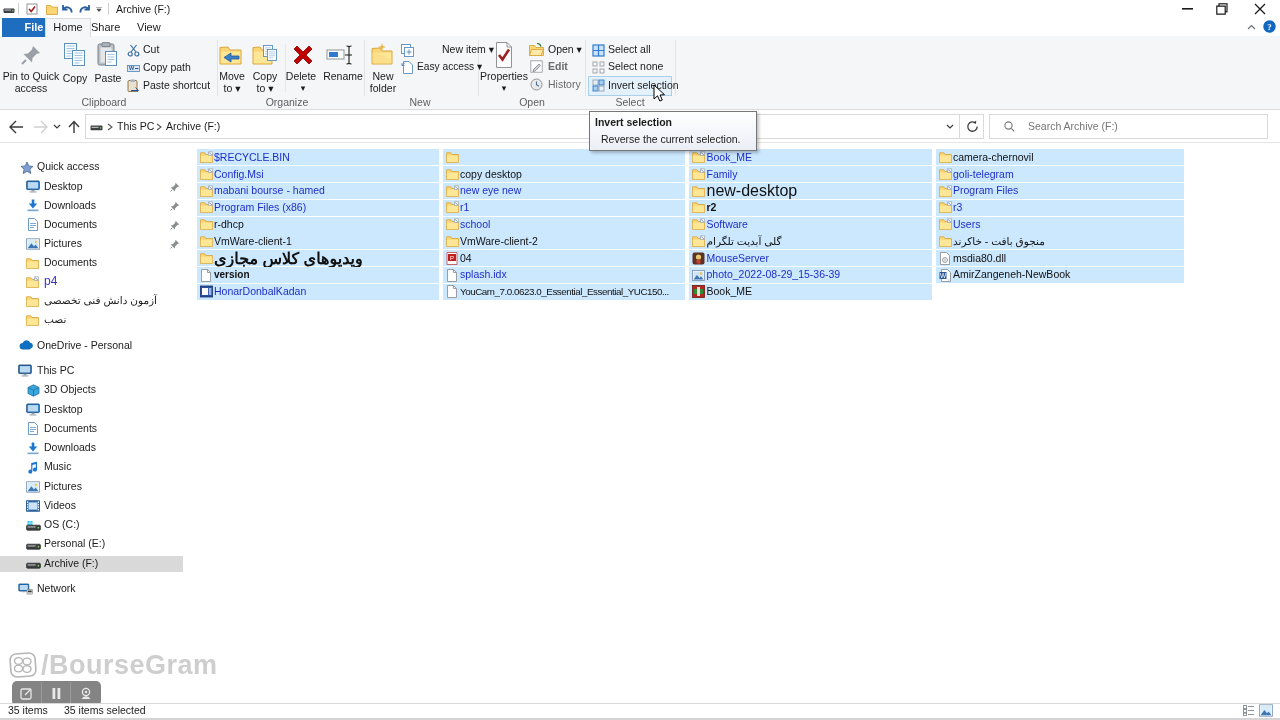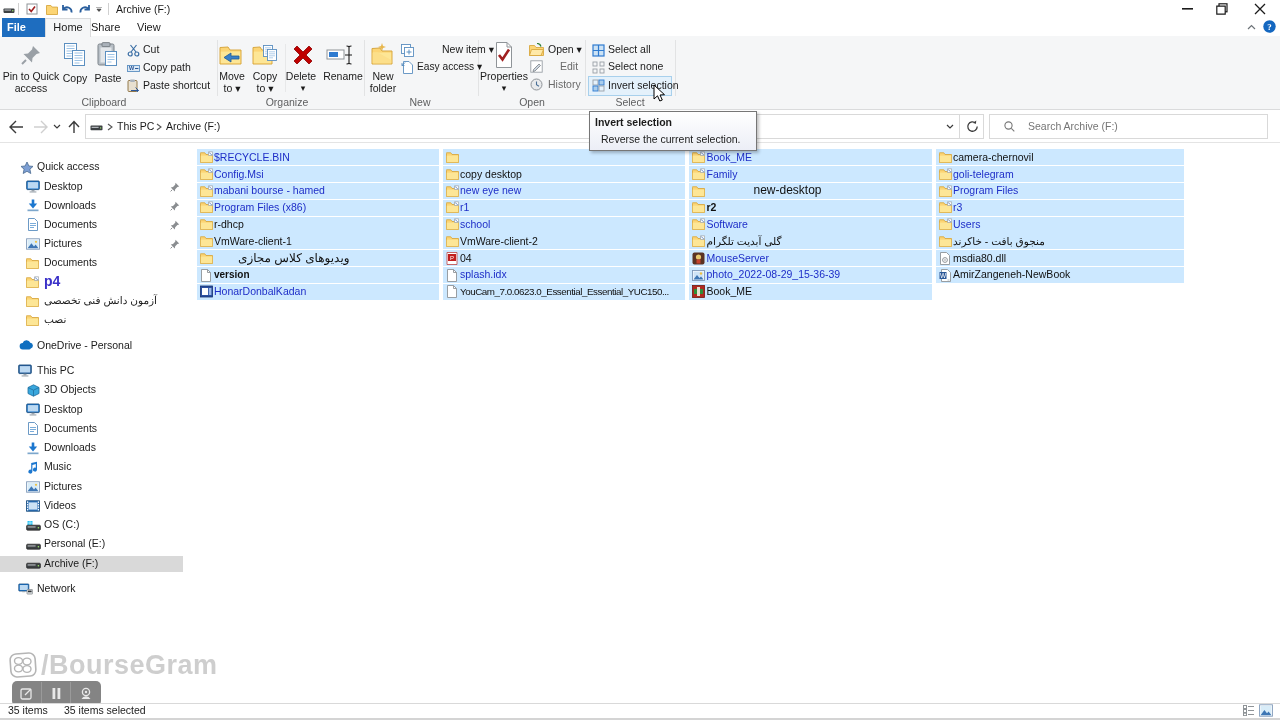--- a/index.html
+++ b/index.html
@@ -36,21 +36,21 @@
   </svg>
 <svg class="a" style="left:1216px;top:3px" width="12" height="12" viewBox="0 0 12 12">
     <rect x="3" y="0.8" width="8" height="8" fill="none" stroke="#1b1b1b" stroke-width="1.2"></rect>
     <path d="M0.8 3.2 h8.4 v8 h-8.4 Z" fill="#fff" stroke="#1b1b1b" stroke-width="1.2"></path>
   </svg>
 <svg class="a" style="left:1254px;top:3px" width="12" height="12" viewBox="0 0 12 12">
     <path d="M1 1 L11 11 M11 1 L1 11" stroke="#1b1b1b" stroke-width="1.3"></path>
   </svg>
 <div class="a" style="left:0px;top:18px;width:1280px;height:19px;background:#fff;border-bottom:1px solid #f5f6f7"></div>
 <div class="a" style="left:2px;top:18px;width:43px;height:19px;background:#1e6dbf"></div>
-<div class="a" style="left:7px;top:21.3px;width:40px;font-size:11px;color:#fff;font-weight:bold;white-space:nowrap;line-height:12.1px">File</div>
+<div class="a" style="left:14px;top:21.3px;width:40px;text-align:center;font-size:11px;color:#fff;font-weight:bold;white-space:nowrap;line-height:12.1px">File</div>
 <div class="a" style="left:45px;top:18px;width:46px;height:19px;background:#f5f6f7;border:1px solid #dadbdc;border-bottom:none"></div>
 <div class="a" style="left:46.0px;top:21.3px;width:44px;text-align:center;font-size:11px;color:#1b1b1b;font-weight:normal;white-space:nowrap;line-height:12.1px">Home</div>
 <div class="a" style="left:91.0px;top:21.3px;width:44px;text-align:left;font-size:11px;color:#1b1b1b;font-weight:normal;white-space:nowrap;line-height:12.1px">Share</div>
 <div class="a" style="left:137.0px;top:21.3px;width:44px;text-align:left;font-size:11px;color:#1b1b1b;font-weight:normal;white-space:nowrap;line-height:12.1px">View</div>
 <svg class="a" style="left:1247px;top:24px" width="9" height="6" viewBox="0 0 9 6">
     <path d="M1 5 L4.5 1.5 L8 5" fill="none" stroke="#6d7378" stroke-width="1.2"></path>
   </svg>
 <svg class="a" style="left:1263px;top:20px" width="13" height="13" viewBox="0 0 13 13">
     <circle cx="6.5" cy="6.5" r="6.2" fill="#1467c0"></circle>
     <text x="6.5" y="9.6" font-size="9" fill="#fff" text-anchor="middle" font-family="Liberation Serif" font-weight="bold">?</text>
@@ -171,21 +171,21 @@
 <svg class="a" style="left:529px;top:43px" width="15" height="13" viewBox="0 0 15 13">
     <path d="M0.5 2.5 h5 l1.5 2 h7.5 v8 h-14 Z" fill="#fcd575" stroke="#d8a841" stroke-width="0.9"></path>
     <path d="M2.5 6.5 h12 l-2.5 6 h-11.5 Z" fill="#ffe9a8" stroke="#d8a841" stroke-width="0.9"></path>
     <path d="M8 0.5 a4 4 0 0 1 4 3" fill="none" stroke="#2e7d32" stroke-width="1.2"></path>
   </svg>
 <div class="a" style="left:548px;top:43.6px;font-size:10.5px;color:#1b1b1b;font-weight:normal;white-space:nowrap;line-height:11.6px;">Open ▾</div>
 <svg class="a" style="left:530px;top:60px" width="13" height="13" viewBox="0 0 13 13">
     <rect x="0.8" y="0.8" width="11.4" height="11.4" fill="#fff" stroke="#9aa0a6" stroke-width="0.9"></rect>
     <path d="M3.5 9.5 L9 4 L10.5 5.5 L5 11 L3 11.5 Z" fill="#cdd6e0" stroke="#6d7378" stroke-width="0.7"></path>
   </svg>
-<div class="a" style="left:548px;top:60.6px;font-size:10.5px;color:#6a6a6a;font-weight:normal;white-space:nowrap;line-height:11.6px;margin-left:12px;">Edit</div>
+<div class="a" style="left:548px;top:60.6px;font-size:10.5px;color:#6a6a6a;font-weight:bold;white-space:nowrap;line-height:11.6px;">Edit</div>
 <svg class="a" style="left:530px;top:78px" width="13" height="13" viewBox="0 0 13 13">
     <circle cx="6.5" cy="6.5" r="5.5" fill="#e8eaec" stroke="#8f9498" stroke-width="1"></circle>
     <path d="M6.5 3.5 V6.8 L9 8.2" stroke="#4a6f96" stroke-width="1.1" fill="none"></path>
   </svg>
 <div class="a" style="left:548px;top:78.6px;font-size:10.5px;color:#6a6a6a;font-weight:normal;white-space:nowrap;line-height:11.6px;">History</div>
 <div class="a" style="left:502.0px;top:97.1px;width:60px;text-align:center;font-size:10.5px;color:#5d5e5f;font-weight:normal;white-space:nowrap;line-height:11.6px">Open</div>
 <svg class="a" style="left:592px;top:44px" width="13" height="13" viewBox="0 0 13 13">
     <rect x="1" y="1" width="11" height="11" fill="#cde3f5" stroke="#2f7bd0" stroke-width="1.2"></rect>
     <path d="M6.5 1 V12 M1 6.5 H12" stroke="#2f7bd0" stroke-width="1.2"></path>
   </svg>
@@ -296,21 +296,21 @@
     <path d="M0.5 2.5 L0.5 11.5 L12.5 11.5 L12.5 3.5 L6 3.5 L4.8 1.8 L0.5 1.8 Z" fill="#fcd575" stroke="#d8a841" stroke-width="0.9"></path>
     <path d="M0.8 4.6 L12.2 4.6 L12.2 11.2 L0.8 11.2 Z" fill="#fde696"></path>
   </svg>
 <div class="a" style="left:44px;top:257.1px;font-size:10.5px;color:#1b1b1b;font-weight:normal;white-space:nowrap;line-height:11.6px;">Documents</div>
 <svg class="a" style="left:26px;top:275.5px" width="13" height="13" viewBox="0 0 13 13">
     <path d="M0.5 2.5 L0.5 11.5 L12.5 11.5 L12.5 3.5 L6 3.5 L4.8 1.8 L0.5 1.8 Z" fill="#fcd575" stroke="#d8a841" stroke-width="0.9"></path>
     <path d="M0.8 4.6 L12.2 4.6 L12.2 11.2 L0.8 11.2 Z" fill="#fde696"></path>
     <path d="M8.5 0.8 L12.6 0.8 L12.6 4.5 L8.5 4.5 Z" fill="#fff" stroke="#9aa0a6" stroke-width="0.7"></path>
     <path d="M9.2 1.7l2.6 2.1" stroke="#4a79c0" stroke-width="0.8"></path>
   </svg>
-<div class="a" style="left:44px;top:276.1px;font-size:14px;color:#3a30c8;font-weight:bold;white-space:nowrap;line-height:11.6px;">p4</div>
+<div class="a" style="left:44px;top:276.1px;font-size:12px;color:#3a30c8;font-weight:normal;white-space:nowrap;line-height:11.6px;">p4</div>
 <svg class="a" style="left:26px;top:294.5px" width="13" height="13" viewBox="0 0 13 13">
     <path d="M0.5 2.5 L0.5 11.5 L12.5 11.5 L12.5 3.5 L6 3.5 L4.8 1.8 L0.5 1.8 Z" fill="#fcd575" stroke="#d8a841" stroke-width="0.9"></path>
     <path d="M0.8 4.6 L12.2 4.6 L12.2 11.2 L0.8 11.2 Z" fill="#fde696"></path>
   </svg>
 <div class="a" style="left:44px;top:295.1px;font-size:10.5px;color:#1b1b1b;font-weight:normal;white-space:nowrap;line-height:11.6px;">آزمون دانش فنی تخصصی</div>
 <svg class="a" style="left:26px;top:313.5px" width="13" height="13" viewBox="0 0 13 13">
     <path d="M0.5 2.5 L0.5 11.5 L12.5 11.5 L12.5 3.5 L6 3.5 L4.8 1.8 L0.5 1.8 Z" fill="#fcd575" stroke="#d8a841" stroke-width="0.9"></path>
     <path d="M0.8 4.6 L12.2 4.6 L12.2 11.2 L0.8 11.2 Z" fill="#fde696"></path>
   </svg>
 <div class="a" style="left:44px;top:314.1px;font-size:10.5px;color:#1b1b1b;font-weight:normal;white-space:nowrap;line-height:11.6px;">نصب</div>
@@ -443,21 +443,21 @@
 <svg class="a" style="left:199.5px;top:234.9px" width="13" height="13" viewBox="0 0 13 13">
     <path d="M0.5 2.5 L0.5 11.5 L12.5 11.5 L12.5 3.5 L6 3.5 L4.8 1.8 L0.5 1.8 Z" fill="#fcd575" stroke="#d8a841" stroke-width="0.9"></path>
     <path d="M0.8 4.6 L12.2 4.6 L12.2 11.2 L0.8 11.2 Z" fill="#fde696"></path>
   </svg>
 <div class="a" style="left:214.0px;top:235.7px;font-size:10.5px;color:#101010;font-weight:normal;white-space:nowrap;line-height:11.6px;">VmWare-client-1</div>
 <div class="a" style="left:196.5px;top:250.2px;width:242px;height:16px;background:#cce8ff"></div>
 <svg class="a" style="left:199.5px;top:251.7px" width="13" height="13" viewBox="0 0 13 13">
     <path d="M0.5 2.5 L0.5 11.5 L12.5 11.5 L12.5 3.5 L6 3.5 L4.8 1.8 L0.5 1.8 Z" fill="#fcd575" stroke="#d8a841" stroke-width="0.9"></path>
     <path d="M0.8 4.6 L12.2 4.6 L12.2 11.2 L0.8 11.2 Z" fill="#fde696"></path>
   </svg>
-<div class="a" style="left:214.0px;top:252.5px;font-size:12px;color:#101010;font-weight:normal;white-space:nowrap;line-height:11.6px;padding-left:24px;">ویدیوهای کلاس مجازی</div>
+<div class="a" style="left:214.0px;top:252.5px;font-size:16px;color:#101010;font-weight:bold;white-space:nowrap;line-height:11.6px;">ویدیوهای کلاس مجازی</div>
 <div class="a" style="left:196.5px;top:267.0px;width:242px;height:16px;background:#cce8ff"></div>
 <svg class="a" style="left:199.5px;top:268.5px" width="12" height="13" viewBox="0 0 12 13">
     <path d="M1.5 0.5 H7.5 L10.5 3.5 V12.5 H1.5 Z" fill="#fff" stroke="#8f9498" stroke-width="0.9"></path>
     <path d="M7.5 0.5 V3.5 H10.5" fill="none" stroke="#8f9498" stroke-width="0.9"></path>
   </svg>
 <div class="a" style="left:214.0px;top:269.3px;font-size:10px;color:#101010;font-weight:bold;white-space:nowrap;line-height:11.6px;">version</div>
 <div class="a" style="left:196.5px;top:283.8px;width:242px;height:16px;background:#cce8ff"></div>
 <svg class="a" style="left:199.5px;top:285.3px" width="13" height="13" viewBox="0 0 13 13">
     <rect x="0.5" y="1" width="12" height="11" fill="#2a4fa0" stroke="#16306e" stroke-width="0.8"></rect>
     <rect x="2" y="3" width="6" height="7" fill="#fff"></rect>
@@ -539,21 +539,21 @@
     <path d="M0.8 4.6 L12.2 4.6 L12.2 11.2 L0.8 11.2 Z" fill="#fde696"></path>
     <path d="M8.5 0.8 L12.6 0.8 L12.6 4.5 L8.5 4.5 Z" fill="#fff" stroke="#9aa0a6" stroke-width="0.7"></path>
     <path d="M9.2 1.7l2.6 2.1" stroke="#4a79c0" stroke-width="0.8"></path>
   </svg>
 <div class="a" style="left:706.5px;top:168.5px;font-size:10.5px;color:#1e2ec8;font-weight:normal;white-space:nowrap;line-height:11.6px;">Family</div>
 <div class="a" style="left:689px;top:183.0px;width:243px;height:16px;background:#cce8ff"></div>
 <svg class="a" style="left:692px;top:184.5px" width="13" height="13" viewBox="0 0 13 13">
     <path d="M0.5 2.5 L0.5 11.5 L12.5 11.5 L12.5 3.5 L6 3.5 L4.8 1.8 L0.5 1.8 Z" fill="#fcd575" stroke="#d8a841" stroke-width="0.9"></path>
     <path d="M0.8 4.6 L12.2 4.6 L12.2 11.2 L0.8 11.2 Z" fill="#fde696"></path>
   </svg>
-<div class="a" style="left:706.5px;top:185.3px;font-size:12px;color:#101010;font-weight:normal;white-space:nowrap;line-height:11.6px;padding-left:47px;">new-desktop</div>
+<div class="a" style="left:706.5px;top:185.3px;font-size:16px;color:#101010;font-weight:normal;white-space:nowrap;line-height:11.6px;">new-desktop</div>
 <div class="a" style="left:689px;top:199.8px;width:243px;height:16px;background:#cce8ff"></div>
 <svg class="a" style="left:692px;top:201.3px" width="13" height="13" viewBox="0 0 13 13">
     <path d="M0.5 2.5 L0.5 11.5 L12.5 11.5 L12.5 3.5 L6 3.5 L4.8 1.8 L0.5 1.8 Z" fill="#fcd575" stroke="#d8a841" stroke-width="0.9"></path>
     <path d="M0.8 4.6 L12.2 4.6 L12.2 11.2 L0.8 11.2 Z" fill="#fde696"></path>
   </svg>
 <div class="a" style="left:706.5px;top:202.1px;font-size:10.5px;color:#101010;font-weight:bold;white-space:nowrap;line-height:11.6px;">r2</div>
 <div class="a" style="left:689px;top:216.6px;width:243px;height:16px;background:#cce8ff"></div>
 <svg class="a" style="left:692px;top:218.1px" width="13" height="13" viewBox="0 0 13 13">
     <path d="M0.5 2.5 L0.5 11.5 L12.5 11.5 L12.5 3.5 L6 3.5 L4.8 1.8 L0.5 1.8 Z" fill="#fcd575" stroke="#d8a841" stroke-width="0.9"></path>
     <path d="M0.8 4.6 L12.2 4.6 L12.2 11.2 L0.8 11.2 Z" fill="#fde696"></path>

